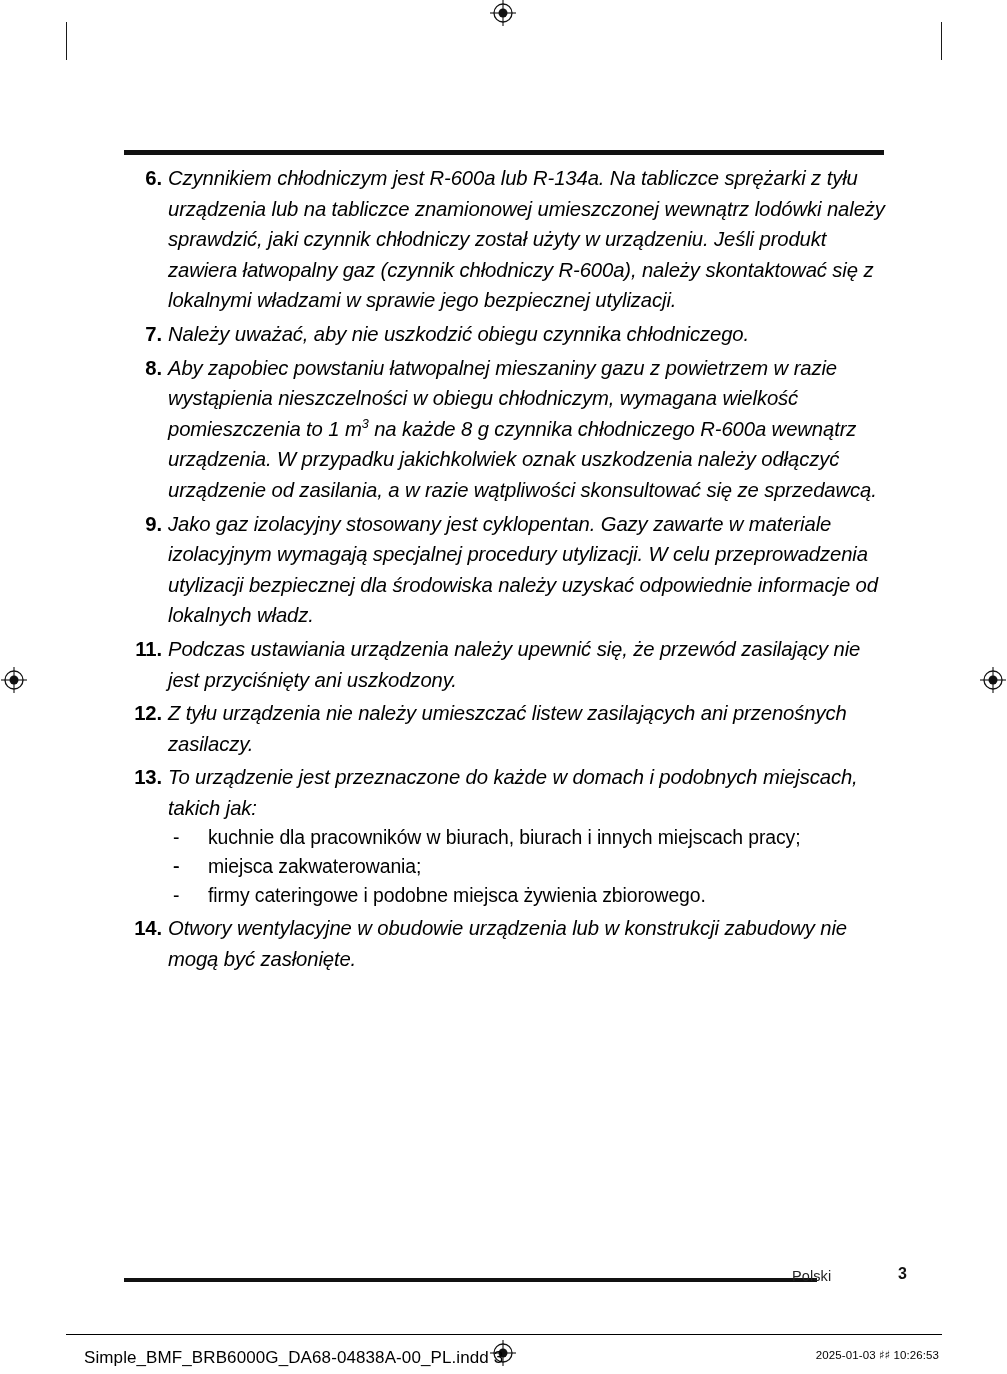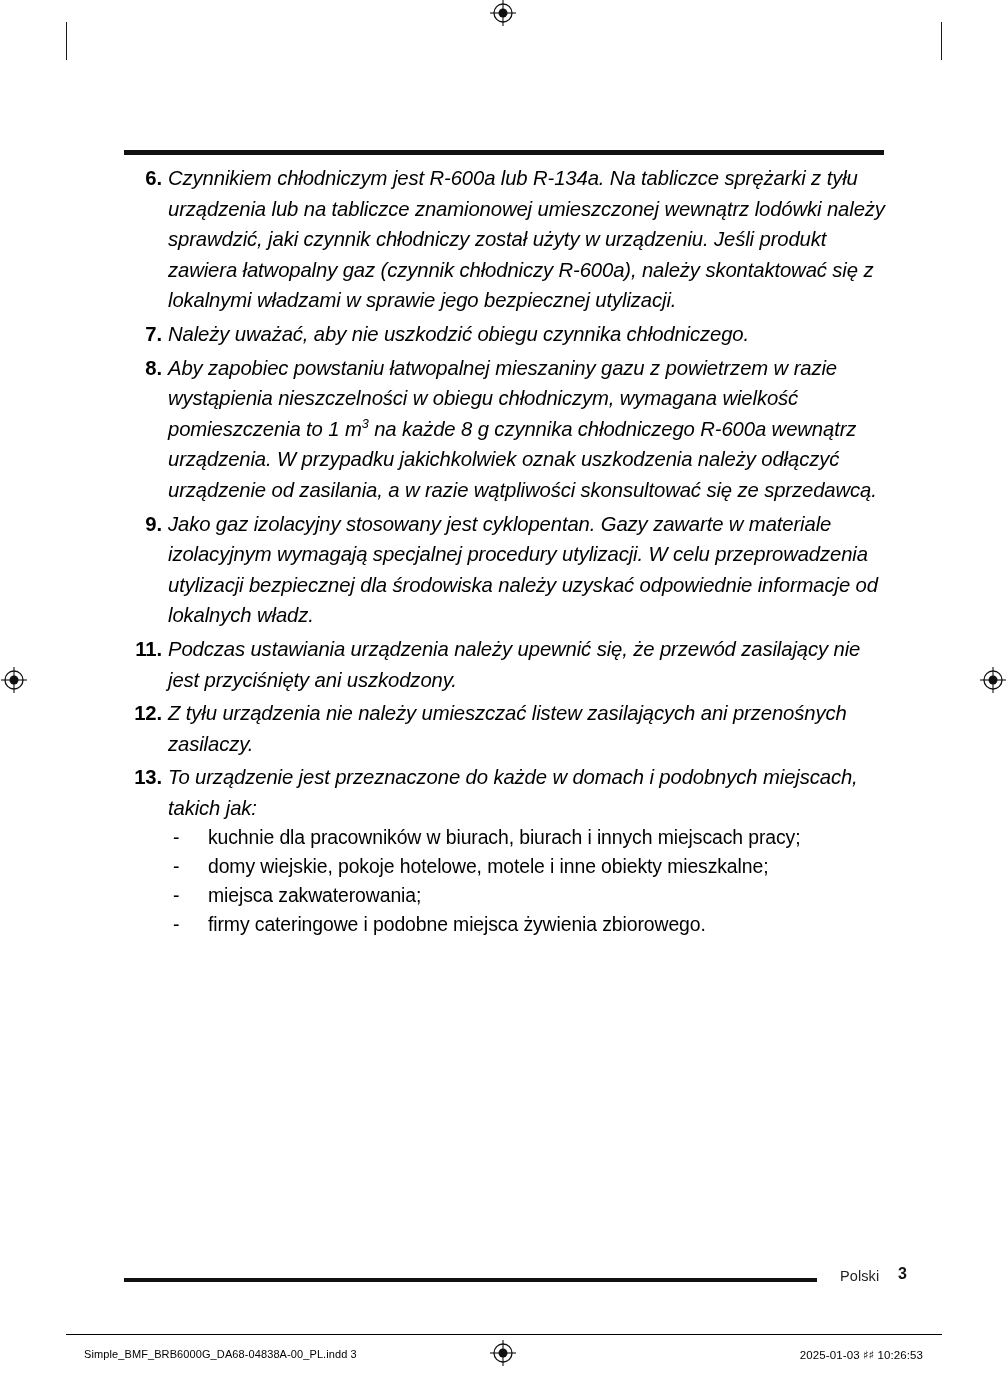--- a/index.html
+++ b/index.html
@@ -109,21 +109,21 @@
   .rule-bottom {
     position: absolute;
     left: 124px;
     top: 1278px;
     width: 693px;
     height: 4px;
     background: #111111;
   }
   .footer-lang {
     position: absolute;
-    left: 840px;
+    left: 792px;
     top: 1268px;
     font-size: 14.5px;
     color: #222;
     letter-spacing: 0.1px;
   }
   .footer-page {
     position: absolute;
     left: 898px;
     top: 1265px;
     font-size: 16px;
@@ -138,27 +138,27 @@
     top: 1334px;
     width: 876px;
     height: 1px;
     background: #000;
   }
   .slug-left {
     position: absolute;
     left: 84px;
     top: 1348px;
     font-family: "Liberation Sans", sans-serif;
-    font-size: 11px;
+    font-size: 17px;
     color: #000;
     letter-spacing: 0.1px;
   }
   .slug-right {
     position: absolute;
-    right: 84px;
+    right: 68px;
     top: 1348px;
     font-family: "Liberation Sans", sans-serif;
     font-size: 11.5px;
     color: #000;
     letter-spacing: 0.1px;
     white-space: nowrap;
     margin-left: 32px;
   }
   .slug-right .glyph {
     font-family: "DejaVu Sans", sans-serif;
@@ -245,33 +245,36 @@
       <li>
         <span class="num">13.</span>
         <span class="txt">To urządzenie jest przeznaczone do każde w domach i podobnych miejscach, takich jak:</span>
         <ul class="sub-list">
           <li>
             <span class="dash">-</span>
             <span>kuchnie dla pracowników w biurach, biurach i innych miejscach pracy;</span>
           </li>
           <li>
             <span class="dash">-</span>
-            <span>domy wiejskie, pokoje hotelowe, motele i inne obiekty mieszkalne;</span>
           </li>
           <li>
             <span class="dash">-</span>
             <span>miejsca zakwaterowania;</span>
           </li>
           <li>
             <span class="dash">-</span>
             <span>firmy cateringowe i podobne miejsca żywienia zbiorowego.</span>
           </li>
         </ul>
       </li>
 
+      <li>
+        <span class="num">14.</span>
+        <span class="txt">Otwory wentylacyjne w obudowie urządzenia lub w konstrukcji zabudowy nie mogą być zasłonięte.</span>
+      </li>
 
 
     </ol>
   </div>
 
   <div class="rule-bottom"></div>
   <div class="footer-lang">Polski</div>
   <div class="footer-page">3</div>
 
   <div class="slug-rule"></div>

